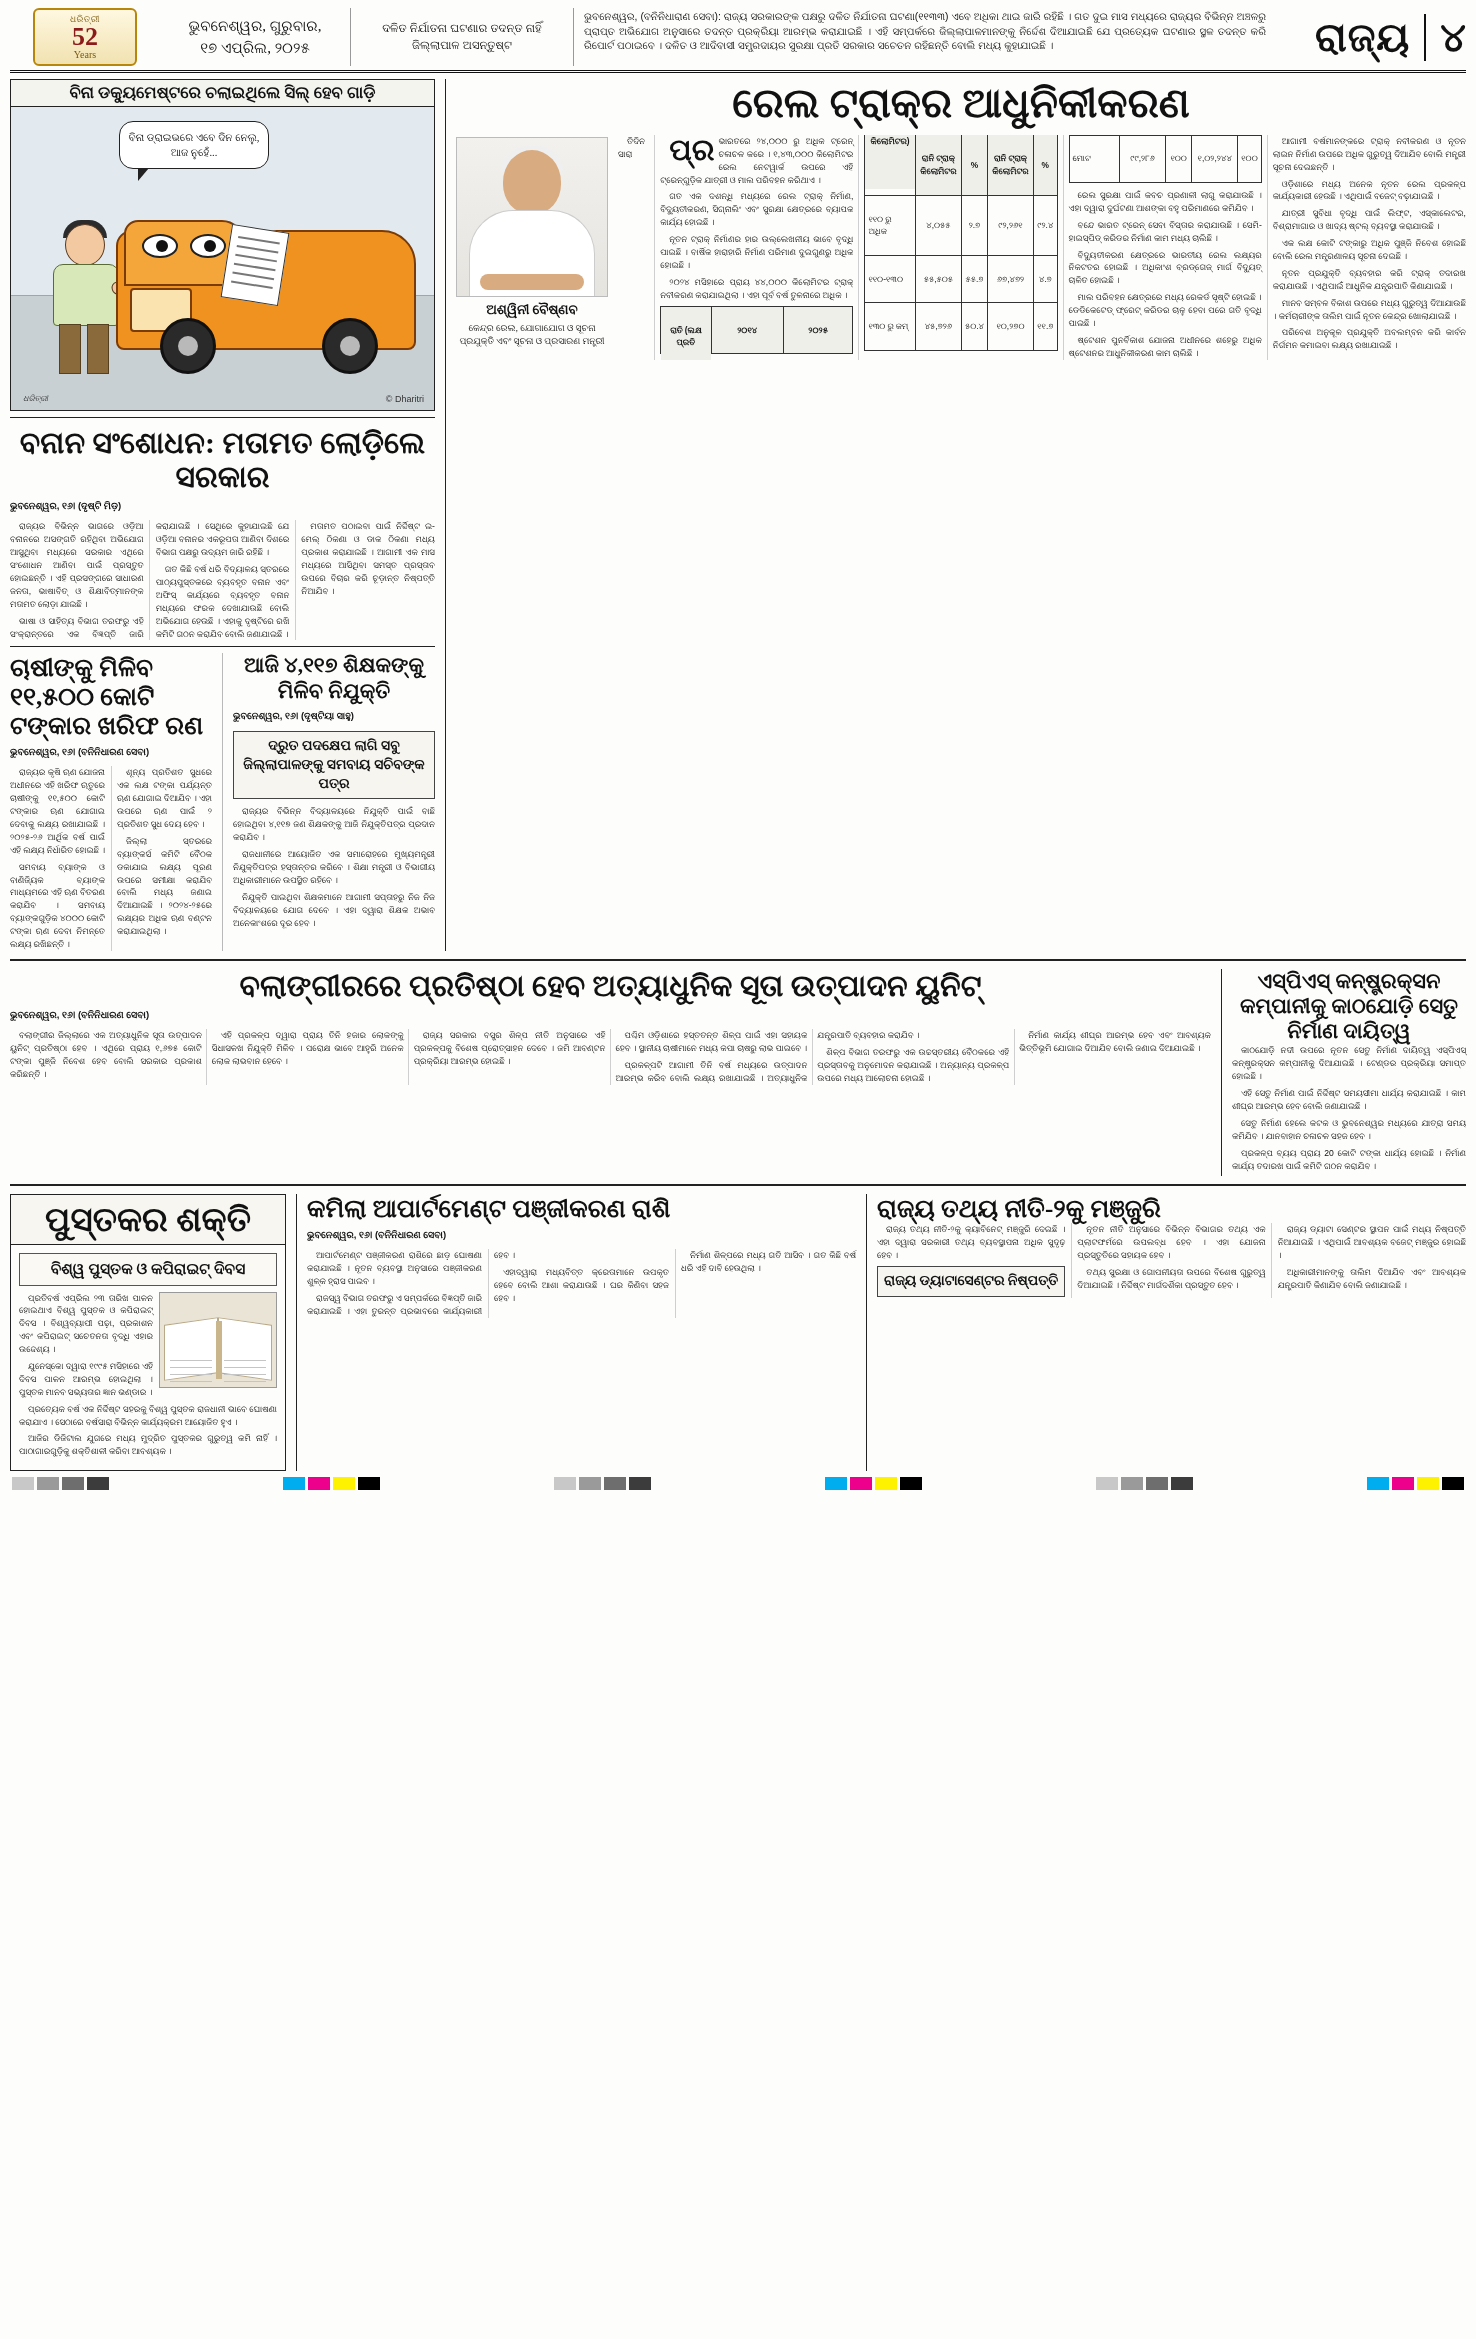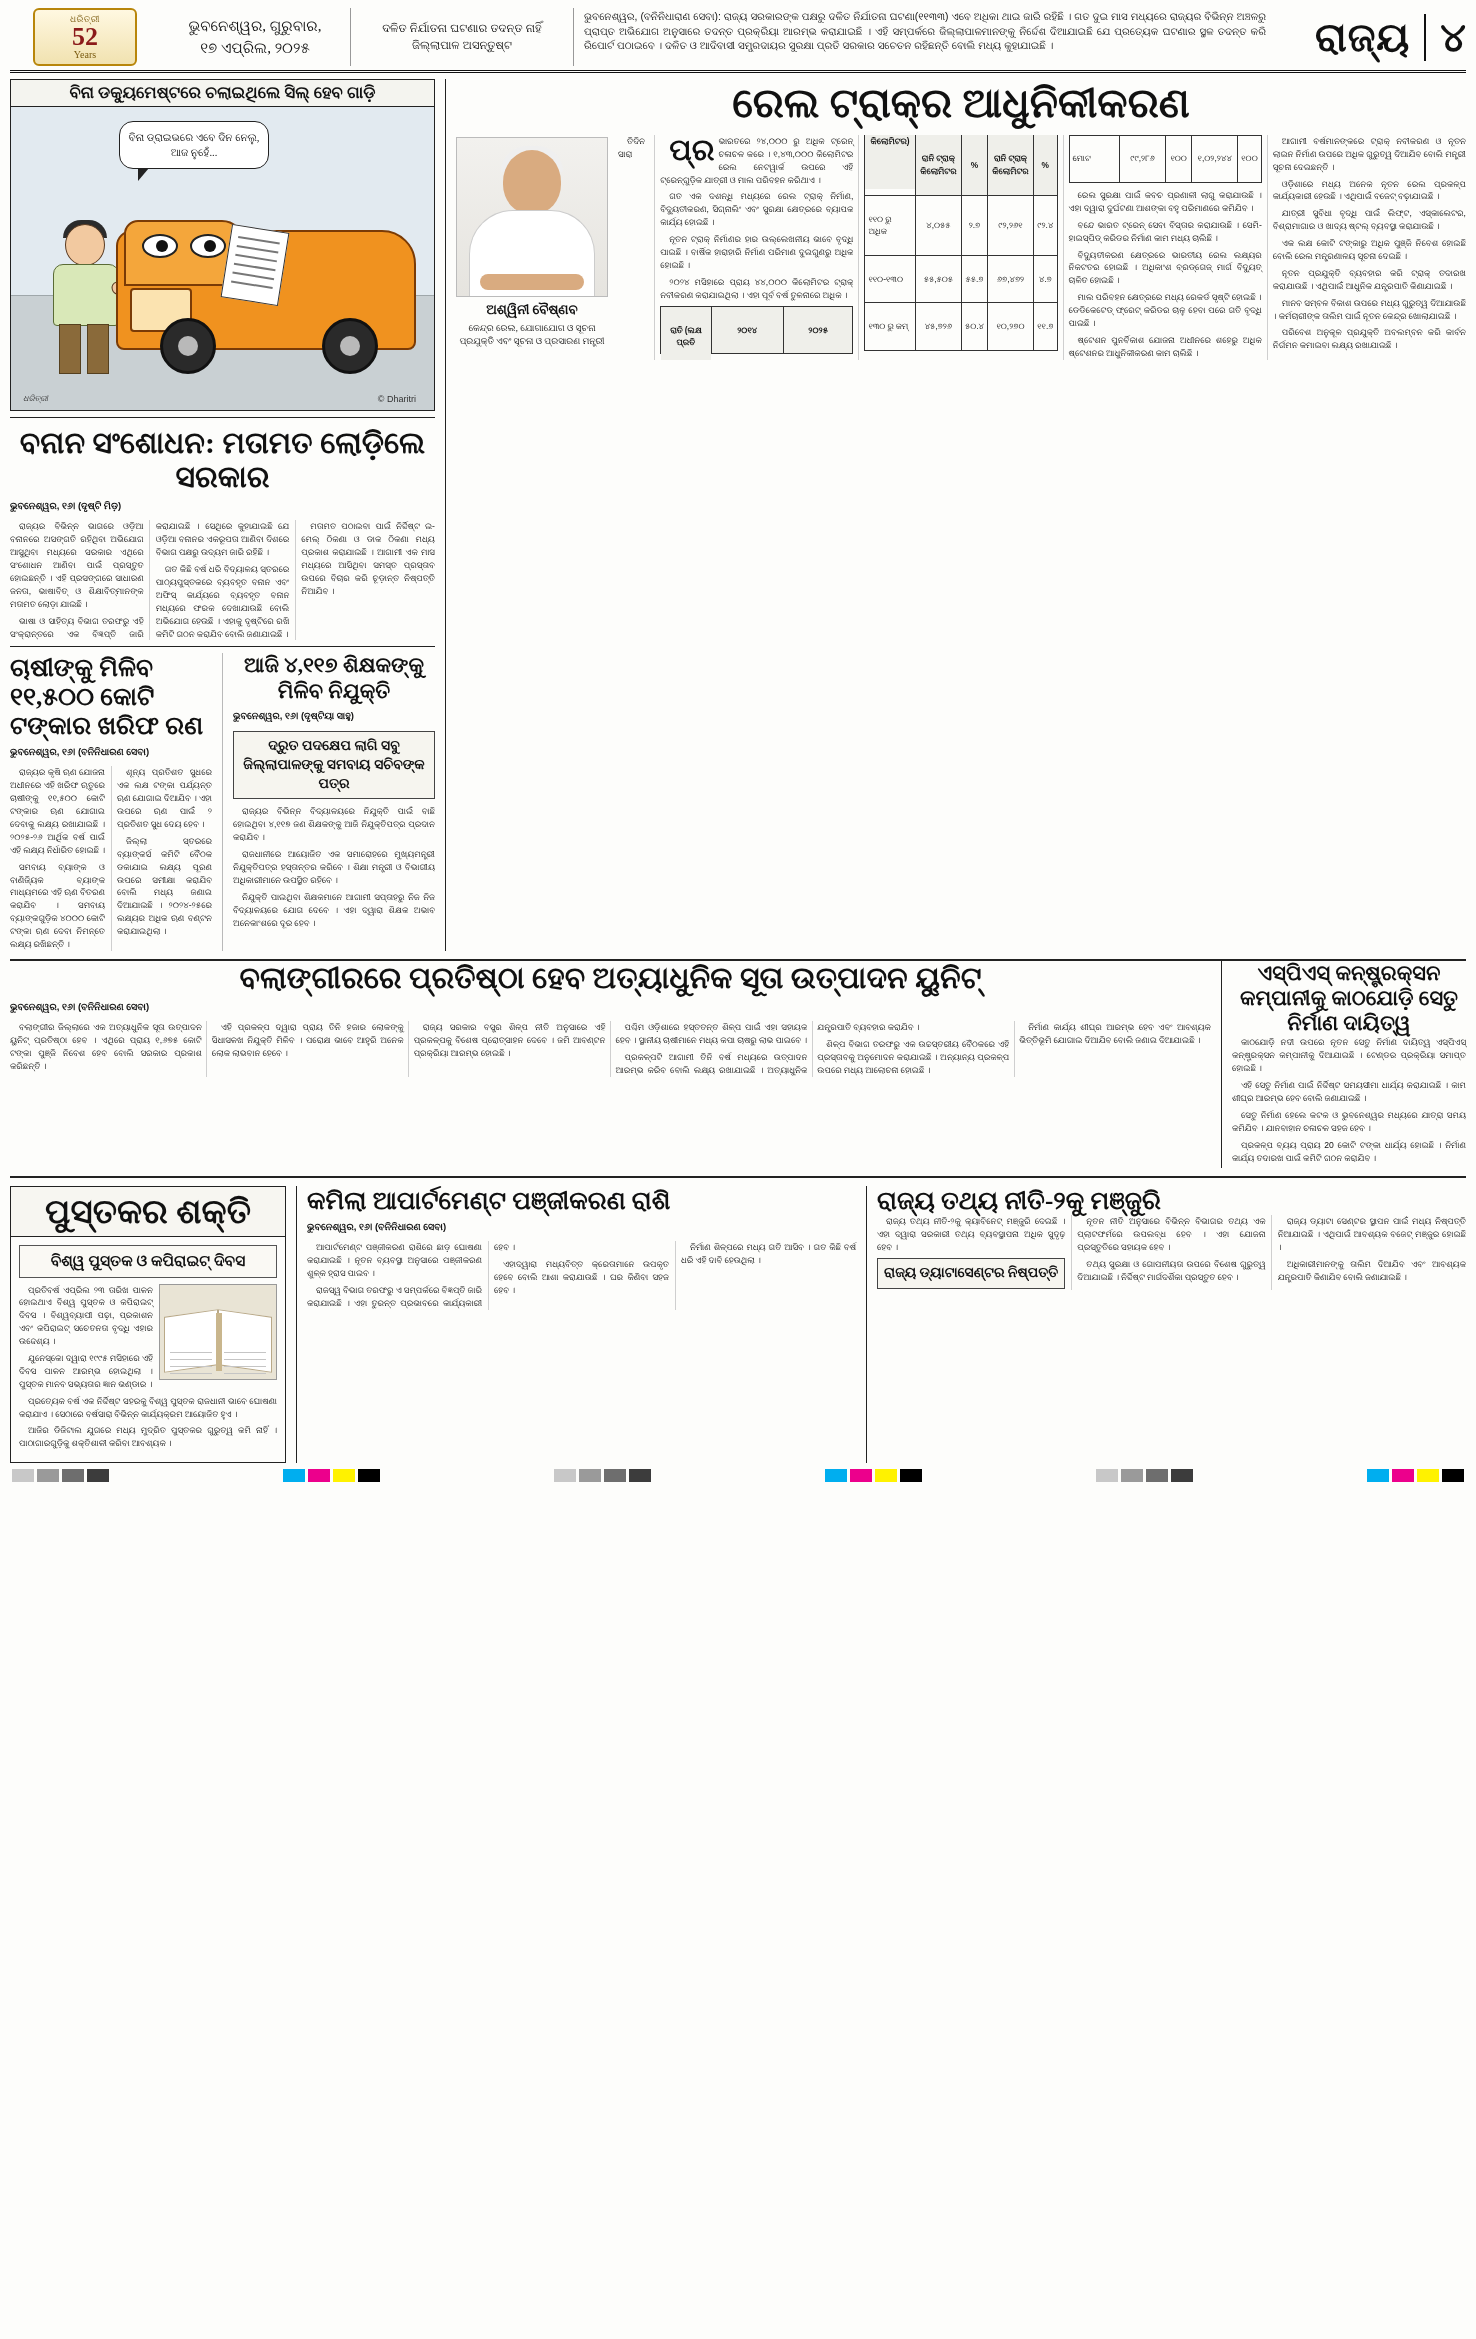--- a/index.html
+++ b/index.html
@@ -78,21 +78,21 @@
   .t-pup1 { position:absolute; left:40px; bottom:124px; width:12px; height:12px; background:#111; border-radius:50%;}
   .t-pup2 { position:absolute; left:88px; bottom:124px; width:12px; height:12px; background:#111; border-radius:50%;}
   .t-grill{ position:absolute; left:14px; bottom:44px; width:62px; height:44px; background:#fbe3b0; border:2px solid #7a3b06; border-radius:4px;}
   .t-wheel1 { position:absolute; left:44px; bottom:2px; width:56px; height:56px; background:#2a2a2a; border-radius:50%; border:3px solid #111;}
   .t-wheel2 { position:absolute; left:206px; bottom:2px; width:56px; height:56px; background:#2a2a2a; border-radius:50%; border:3px solid #111;}
   .t-hub1, .t-hub2 { position:absolute; bottom:20px; width:20px; height:20px; background:#b9b9b9; border-radius:50%; }
   .t-hub1 { left:62px; } .t-hub2 { left:224px; }
   .paper { position:absolute; left:110px; bottom:74px; width:58px; height:74px; background:#fff; border:1.6px solid #333; transform:rotate(9deg);}
   .paper:before { content:""; position:absolute; left:7px; top:10px; width:42px; height:1.5px; background:#777; box-shadow:0 9px 0 #777,0 18px 0 #777,0 27px 0 #777,0 36px 0 #777,0 45px 0 #777;}
   .sign { position:absolute; left:12px; bottom:6px; font-size:8px; color:#333; font-style:italic;}
-  .copy { position:absolute; right:18px; bottom:6px; font-size:9px; color:#333;margin-left:34px; }
+  .copy { position:absolute; right:10px; bottom:6px; font-size:9px; color:#333;margin-left:34px; }
 
   
   .lead-head { text-align:center; margin:8px 0 2px; }
   .two-head-wrap { display:flex; gap:10px; }
   .two-head-wrap > div { flex:1; }
 
   
   .rela-title { text-align:center; font-size:41px; line-height:1.12; margin:2px 0 8px; }
   .minister { width:152px; float:left; margin:2px 10px 4px 0; }
   .m-photo { width:152px; height:160px; background:#eceae4; border:1px solid #bbb; position:relative; overflow:hidden;}
@@ -104,21 +104,21 @@
   .m-name { text-align:center; font-family:"Liberation Serif", serif; font-size:13.5px; font-weight:bold; margin-top:3px;}
   .m-desig { text-align:center; font-size:9.2px; line-height:1.4; margin-top:2px;}
 
   
   table.dt { border-collapse:collapse; width:100%; font-size:8.4px; margin:4px 0 6px; }
   table.dt th, table.dt td { border:1px solid #333; padding:17px 3px; text-align:center; }
   table.dt th { background:#efefea; font-weight:bold; }
   table.dt td.lbl { text-align:left; }
 
   
-  .band { display:flex; gap:10px; margin-top:8px; border-top:2px solid #222; }
+  .band { display:flex; gap:10px; margin-top:8px; border-top:2px solid #222; padding-top:8px; }
   .band-main { flex:1; }
   .band-side { width:245px; border-left:1px solid #222; padding-left:10px; }
 
   
   .band2 { display:flex; gap:10px; margin-top:8px; border-top:2px solid #222; padding-top:8px; }
   .b2-left { width:276px; }
   .b2-mid  { width:560px; border-left:1px solid #222; padding-left:10px;}
   .b2-right{ flex:1; border-left:1px solid #222; padding-left:10px;}
 
   

